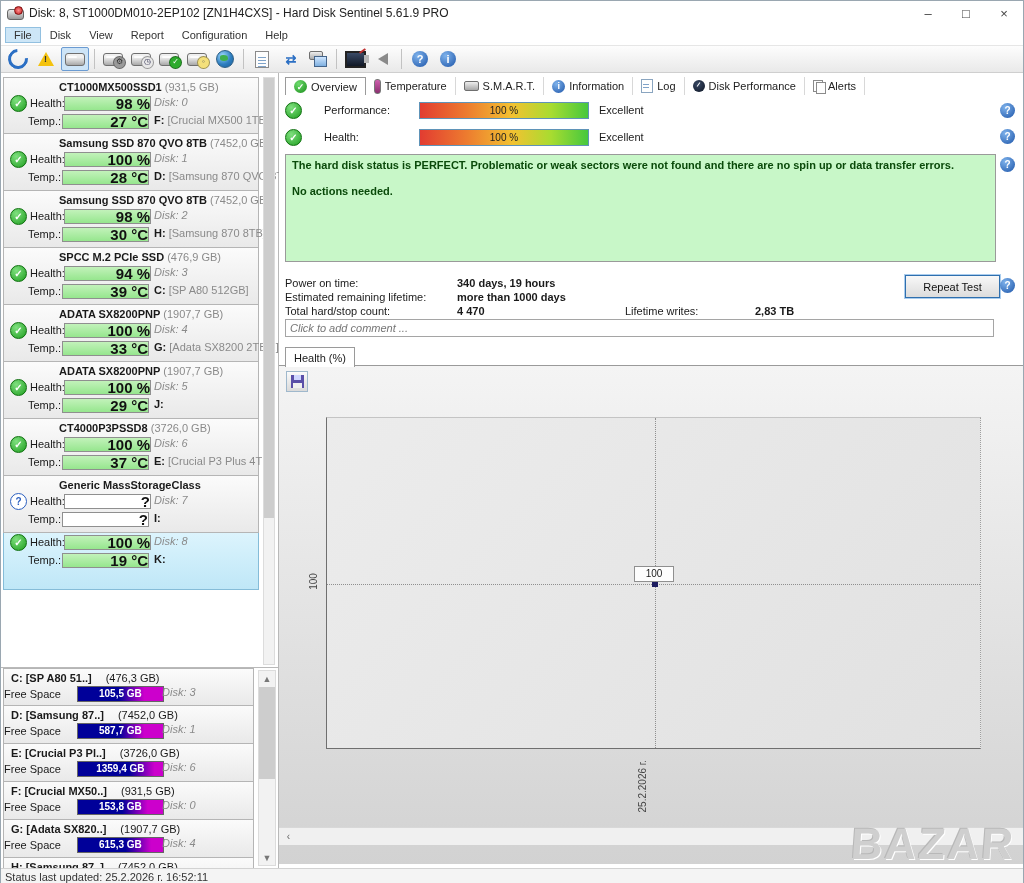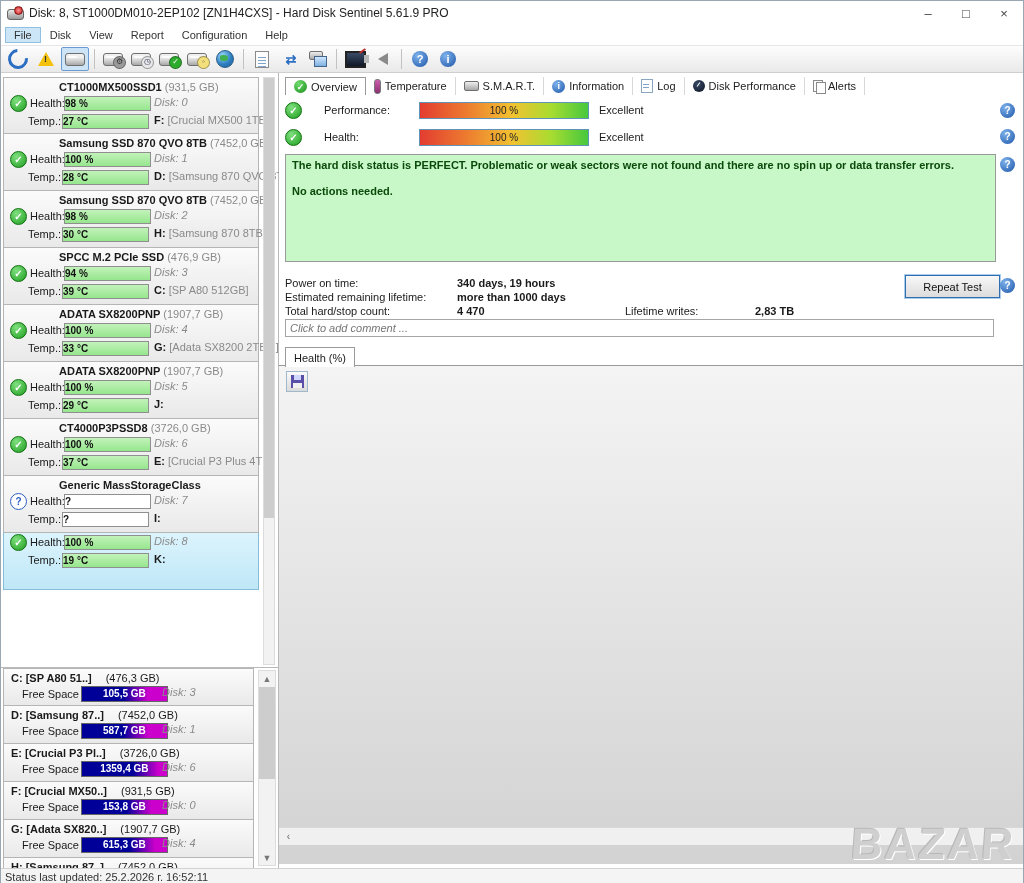--- a/index.html
+++ b/index.html
@@ -62,33 +62,33 @@
   .disk-item:first-child{border-top:1px solid #b5b5b5;}
   .disk-item.sel{background:linear-gradient(#dcf4fd,#bfe7f7);border-color:#85bcd8;}
   .d-title{padding:3px 0 1px 55px;white-space:nowrap;}
   .d-row{position:relative;height:18px;padding-left:6px;display:flex;align-items:center;}
   .ic-ok{width:15px;height:15px;border-radius:50%;background:radial-gradient(circle at 35% 30%,#7fe07f,#1f9e1f);border:1px solid #0e700e;color:#fff;font-size:10px;font-weight:bold;display:flex;align-items:center;justify-content:center;flex:none;}
   .ic-unk{width:15px;height:15px;border-radius:50%;background:#fff;border:1px solid #2b5fc0;color:#2b5fc0;font-size:10px;font-weight:bold;display:flex;align-items:center;justify-content:center;flex:none;}
   .ic-sp{width:15px;height:15px;flex:none;}
   .d-lbl{width:32px;margin-left:3px;flex:none;}
   .meter{display:inline-block;width:85px;height:13px;border:1px solid #8f8f8f;background:#fff;position:relative;margin-left:2px;flex:none;}
   .meter .fill{position:absolute;left:0;top:0;bottom:0;background:linear-gradient(#c2f2ba,#96e68e);}
-  .meter .mtxt{position:absolute;left:0;right:0;top:0;bottom:0;text-align:left;font-size:10px;line-height:13px;font-weight:bold;color:#111;}
+  .meter .mtxt{position:absolute;left:0;right:0;top:0;bottom:0;text-align:right;font-size:15px;line-height:13px;font-weight:bold;color:#111;}
   .d-right{position:absolute;left:150px;top:2px;white-space:nowrap;}
   .vsb1{position:absolute;right:3px;top:4px;width:10px;height:586px;background:#f2f2f2;border:1px solid #dcdcdc;}
   .vsb1 .thumb{position:absolute;left:0;right:0;top:0;height:440px;background:#cdcdcd;}
 
   
   .part-list{height:201px;border-top:1px solid #b9b9b9;position:relative;overflow:hidden;padding-left:2px;box-sizing:border-box;}
   .part-item{width:251px;border:1px solid #b5b5b5;border-top:none;background:linear-gradient(#fbfbfb,#e9e9e9);height:38px;position:relative;box-sizing:border-box;}
   .part-item:first-child{border-top:1px solid #b5b5b5;}
   .p-title{padding:3px 0 1px 7px;white-space:nowrap;}
   .p-title .siz{margin-left:14px;}
-  .p-row{position:relative;height:17px;padding-left:18px;display:flex;align-items:center;}
-  .freebar{display:inline-block;width:85px;height:14px;border:1px solid #666;position:relative;margin-left:2px;flex:none;}
+  .p-row{position:relative;height:17px;display:flex;align-items:center;}
+  .freebar{display:inline-block;width:85px;height:14px;border:1px solid #666;position:relative;margin-left:16px;flex:none;}
   .freebar .ftxt{position:absolute;left:0;right:0;top:0;bottom:0;text-align:center;font-size:10px;line-height:14px;font-weight:bold;color:#fff;}
   .p-right{position:absolute;left:158px;top:1px;}
   .vsb2{position:absolute;right:2px;top:2px;width:16px;height:194px;background:#f2f2f2;border:1px solid #dcdcdc;}
   .vsb2 .arr{position:absolute;left:0;right:0;height:15px;display:flex;align-items:center;justify-content:center;color:#777;font-size:9px;background:#f2f2f2;}
   .vsb2 .arr.up{top:0;}
   .vsb2 .arr.dn{bottom:0;}
   .vsb2 .thumb{position:absolute;left:0;right:0;top:16px;height:92px;background:#cdcdcd;}
 
   
   .statusbar{height:16px;border-top:1px solid #d2d2d2;background:#f4f4f4;display:flex;align-items:center;padding-left:4px;color:#333;}
@@ -570,20 +570,28 @@
       <span class="helpq" style="left:721px;top:205px;">?</span>
 
       <input class="commentbox" placeholder="Click to add comment ..." style="">
 
       <div class="charttab">Health (%)</div>
 
       <div class="chartpanel">
         <div class="savebtn">
             <span class="floppy"></span>
           </div>
+        <div class="plot">
+          <div class="vline"></div>
+          <div class="hline"></div>
+          <div class="pointsq"></div>
+          <div class="ptlabel">100</div>
+          <div class="ylab">100</div>
+          <div class="xlab">25.2.2026 г.</div>
+        </div>
         <div class="hscroll">
           <span class="arr">‹</span>
         </div>
       </div>
     </div>
   </div>
 
   <div class="statusbar">Status last updated: 25.2.2026 г. 16:52:11</div>
 
   <div class="watermark">BAZAR</div>

